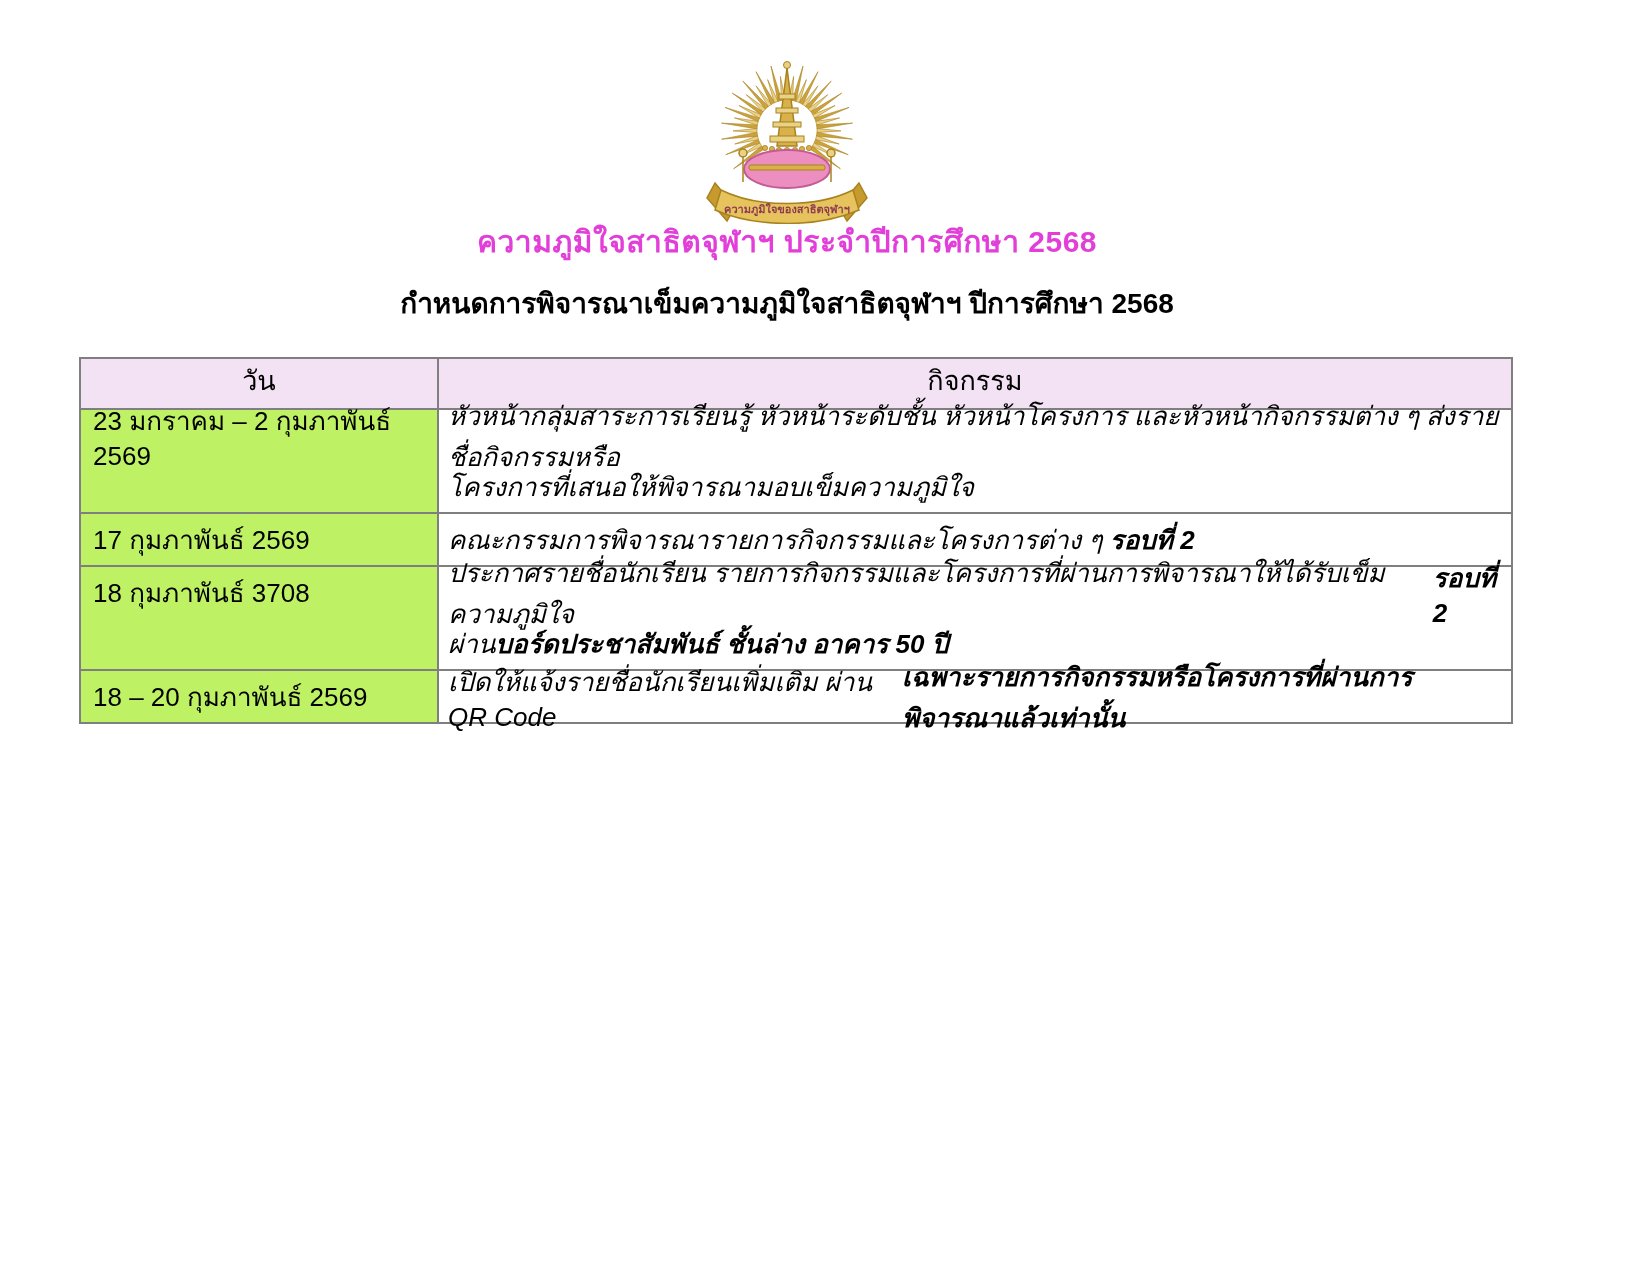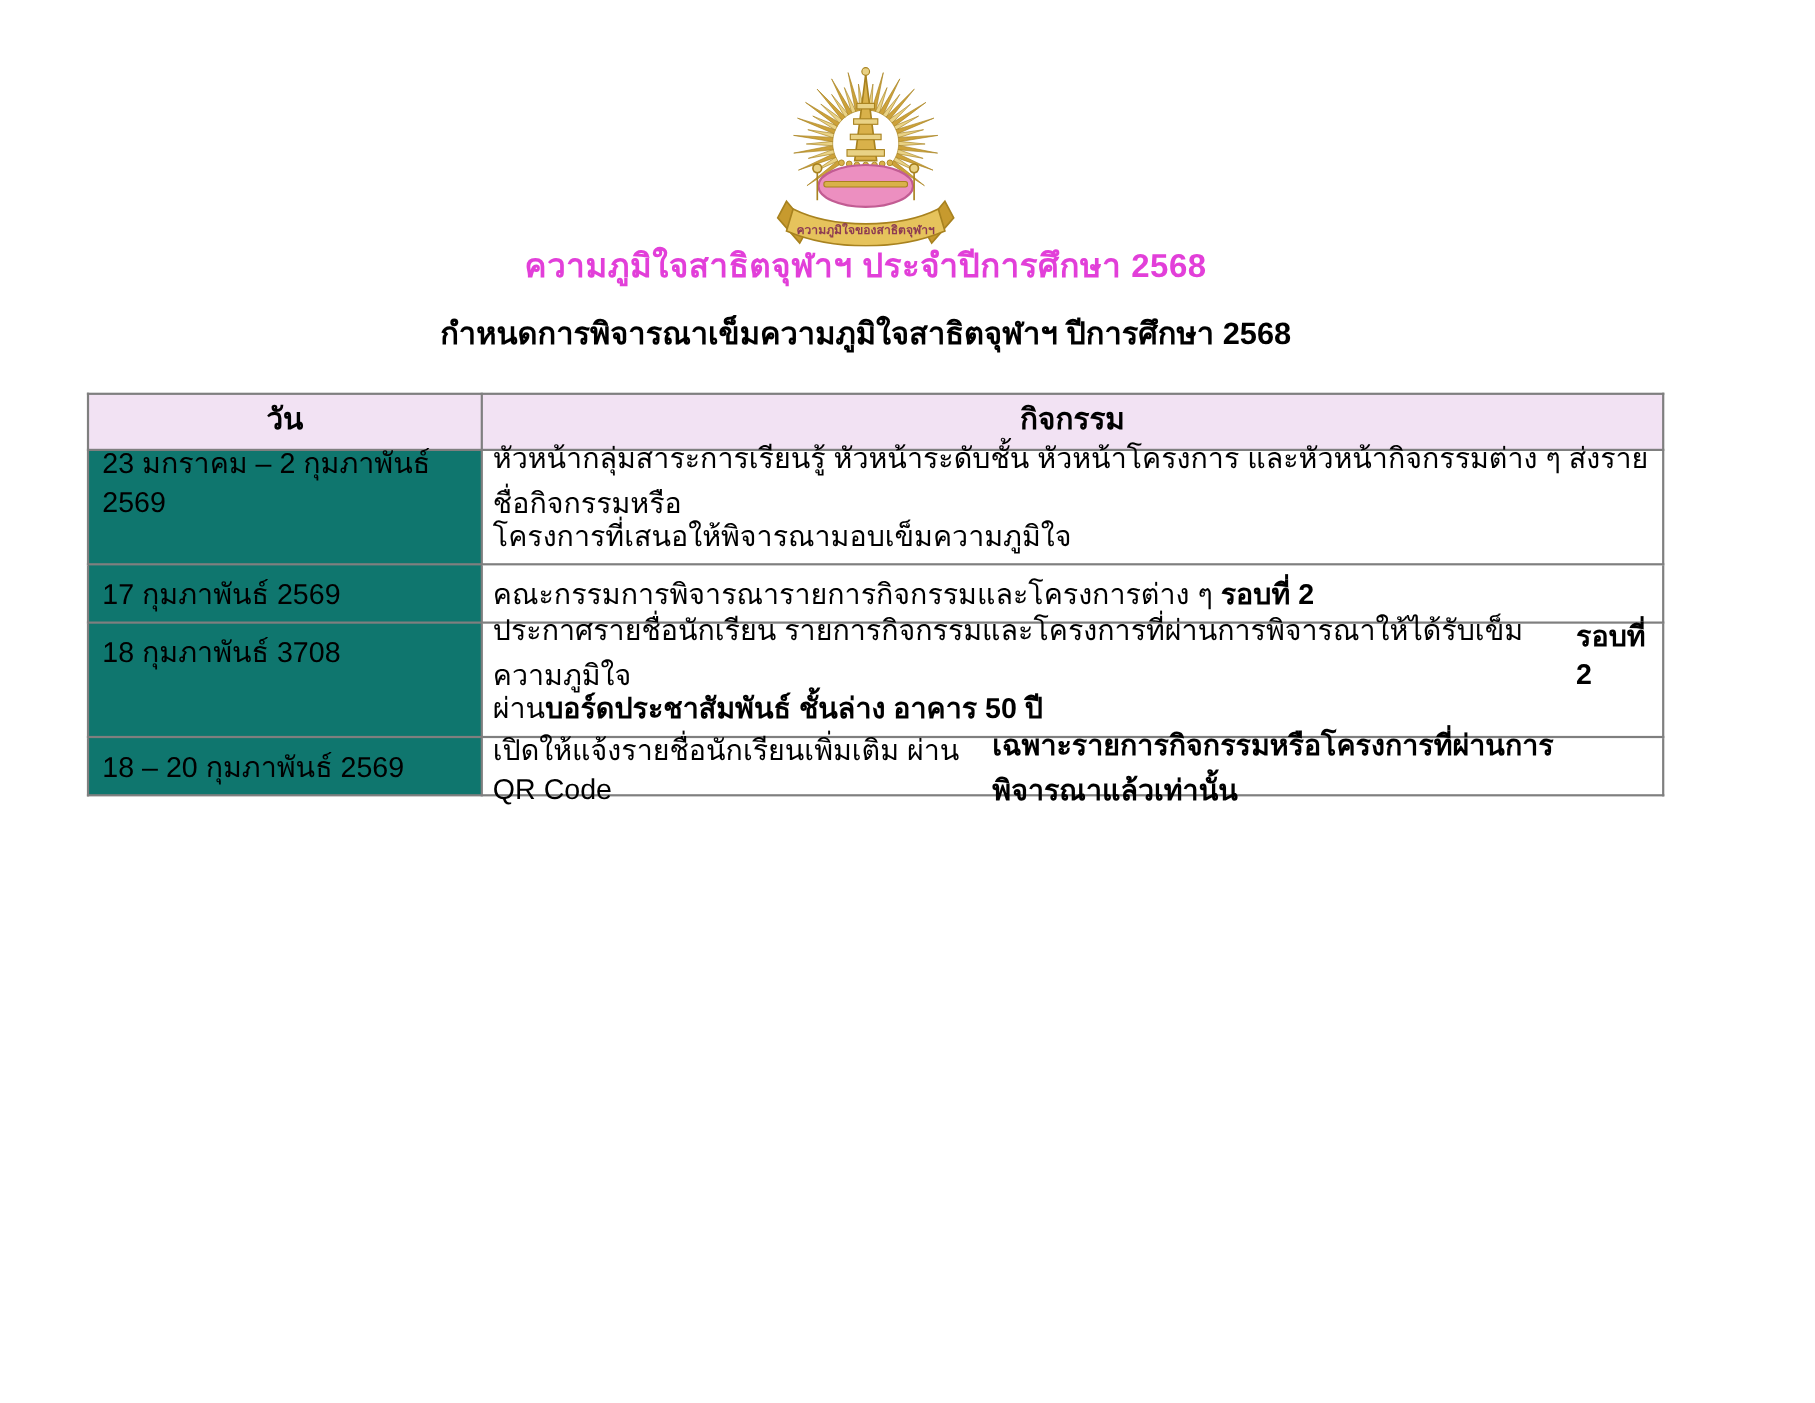--- a/index.html
+++ b/index.html
@@ -21,30 +21,30 @@
   table.schedule{
     position:absolute;left:117px;top:357px;width:1434px;
     border-collapse:collapse;table-layout:fixed;
     border:2px solid #3f3f3f;
   }
   table.schedule th, table.schedule td{
     border:2px solid #7f7f7f;padding:0;vertical-align:top;
   }
   th.h-day{width:356px;}
   th{
-    background:#f2e2f3;height:49px;font-size:27px;font-weight:bold;
+    background:#f2e2f3;height:49px;font-size:27px;font-weight:normal;
     text-align:center;vertical-align:middle;
   }
-  td.c-date{background:#0f766e;}
+  td.c-date{background:#bef264;}
   .date-line,.line{
     height:51px;display:flex;align-items:center;font-size:26px;
     white-space:pre-wrap;overflow:visible;
   }
   .date-line{padding-left:12px;}
-  .line{padding-left:9px;padding-right:0;}
+  .line{padding-left:9px;padding-right:0;font-style:italic;}
   .line span{white-space:pre-wrap;}
   .line span.b{font-weight:bold;}
   
   .logo{width:200px;height:172px;position:relative;}
   .ribbon-text{font-size:11px;font-weight:bold;fill:#8d3b52;}
 </style>
 </head>
 <body>
 
 <div class="center-col">

